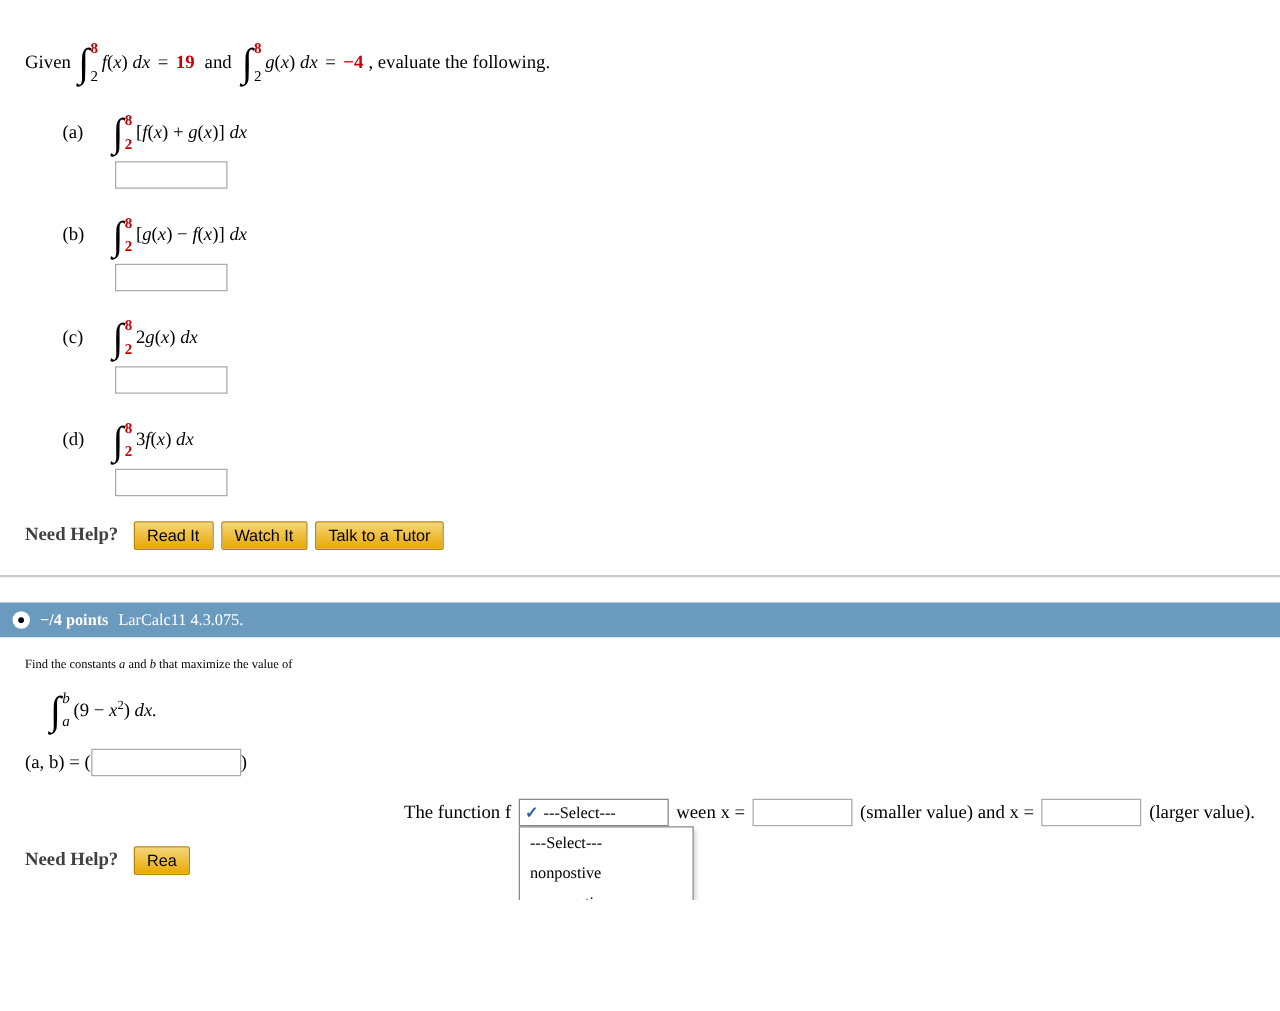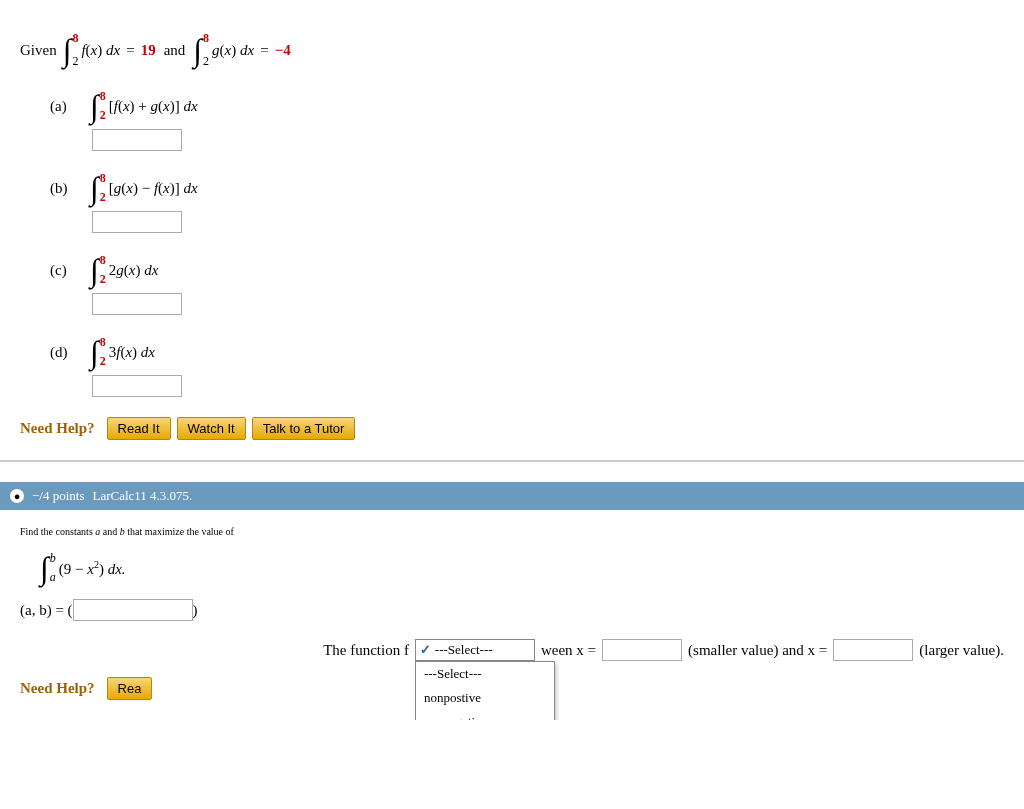--- a/index.html
+++ b/index.html
@@ -50,21 +50,21 @@
     }
 
     .need-help-row {
       display: flex;
       align-items: center;
       margin-top: 10px;
       gap: 6px;
     }
 
     .need-help-label {
-      color: #a16207;
+      color: #404040;
       font-weight: bold;
       font-size: 15px;
       margin-right: 6px;
     }
 
     .help-btn {
       padding: 3px 10px;
       border: 1px solid #b8860b;
       background: linear-gradient(to bottom, #f5d67a, #e8a800);
       color: #000;
@@ -244,20 +244,21 @@
         <span class="upper red-text">8</span>
         <span class="lower">2</span>
       </span>
       <span class="integral-expr">
         <i>g</i>(<i>x</i>) <i>dx</i>
       </span>
     </span>
     <span style="margin:0 6px;">=</span>
     <span class="red-text">−4</span>
 
+    <span style="margin-left:4px;">, evaluate the following.</span>
   </div>
 
   <div class="part-row">
     <span class="part-label">(a)</span>
     <span class="integral-combo">
       <span class="int-sym-large">∫</span>
       <span class="limit-stack">
         <span class="upper red-text">8</span>
         <span class="lower red-text">2</span>
       </span>
@@ -320,21 +321,21 @@
     <button class="help-btn">Talk to a Tutor</button>
   </div>
 </div>
 
 <div style="height:20px; background:#fff;"></div>
 
 <div>
 
   <div class="section2-header">
     <span class="points-indicator">●</span>
-    <span style="font-weight:normal;">−/4 points</span>
+    <span style="font-weight:bold;">−/4 points</span>
     <span>LarCalc11 4.3.075.</span>
   </div>
 
   <div class="section2-body">
 
     <div class="section2-desc">
       <span>Find the constants</span>
       <em> a </em>
       <span>and</span>
       <em> b </em>

